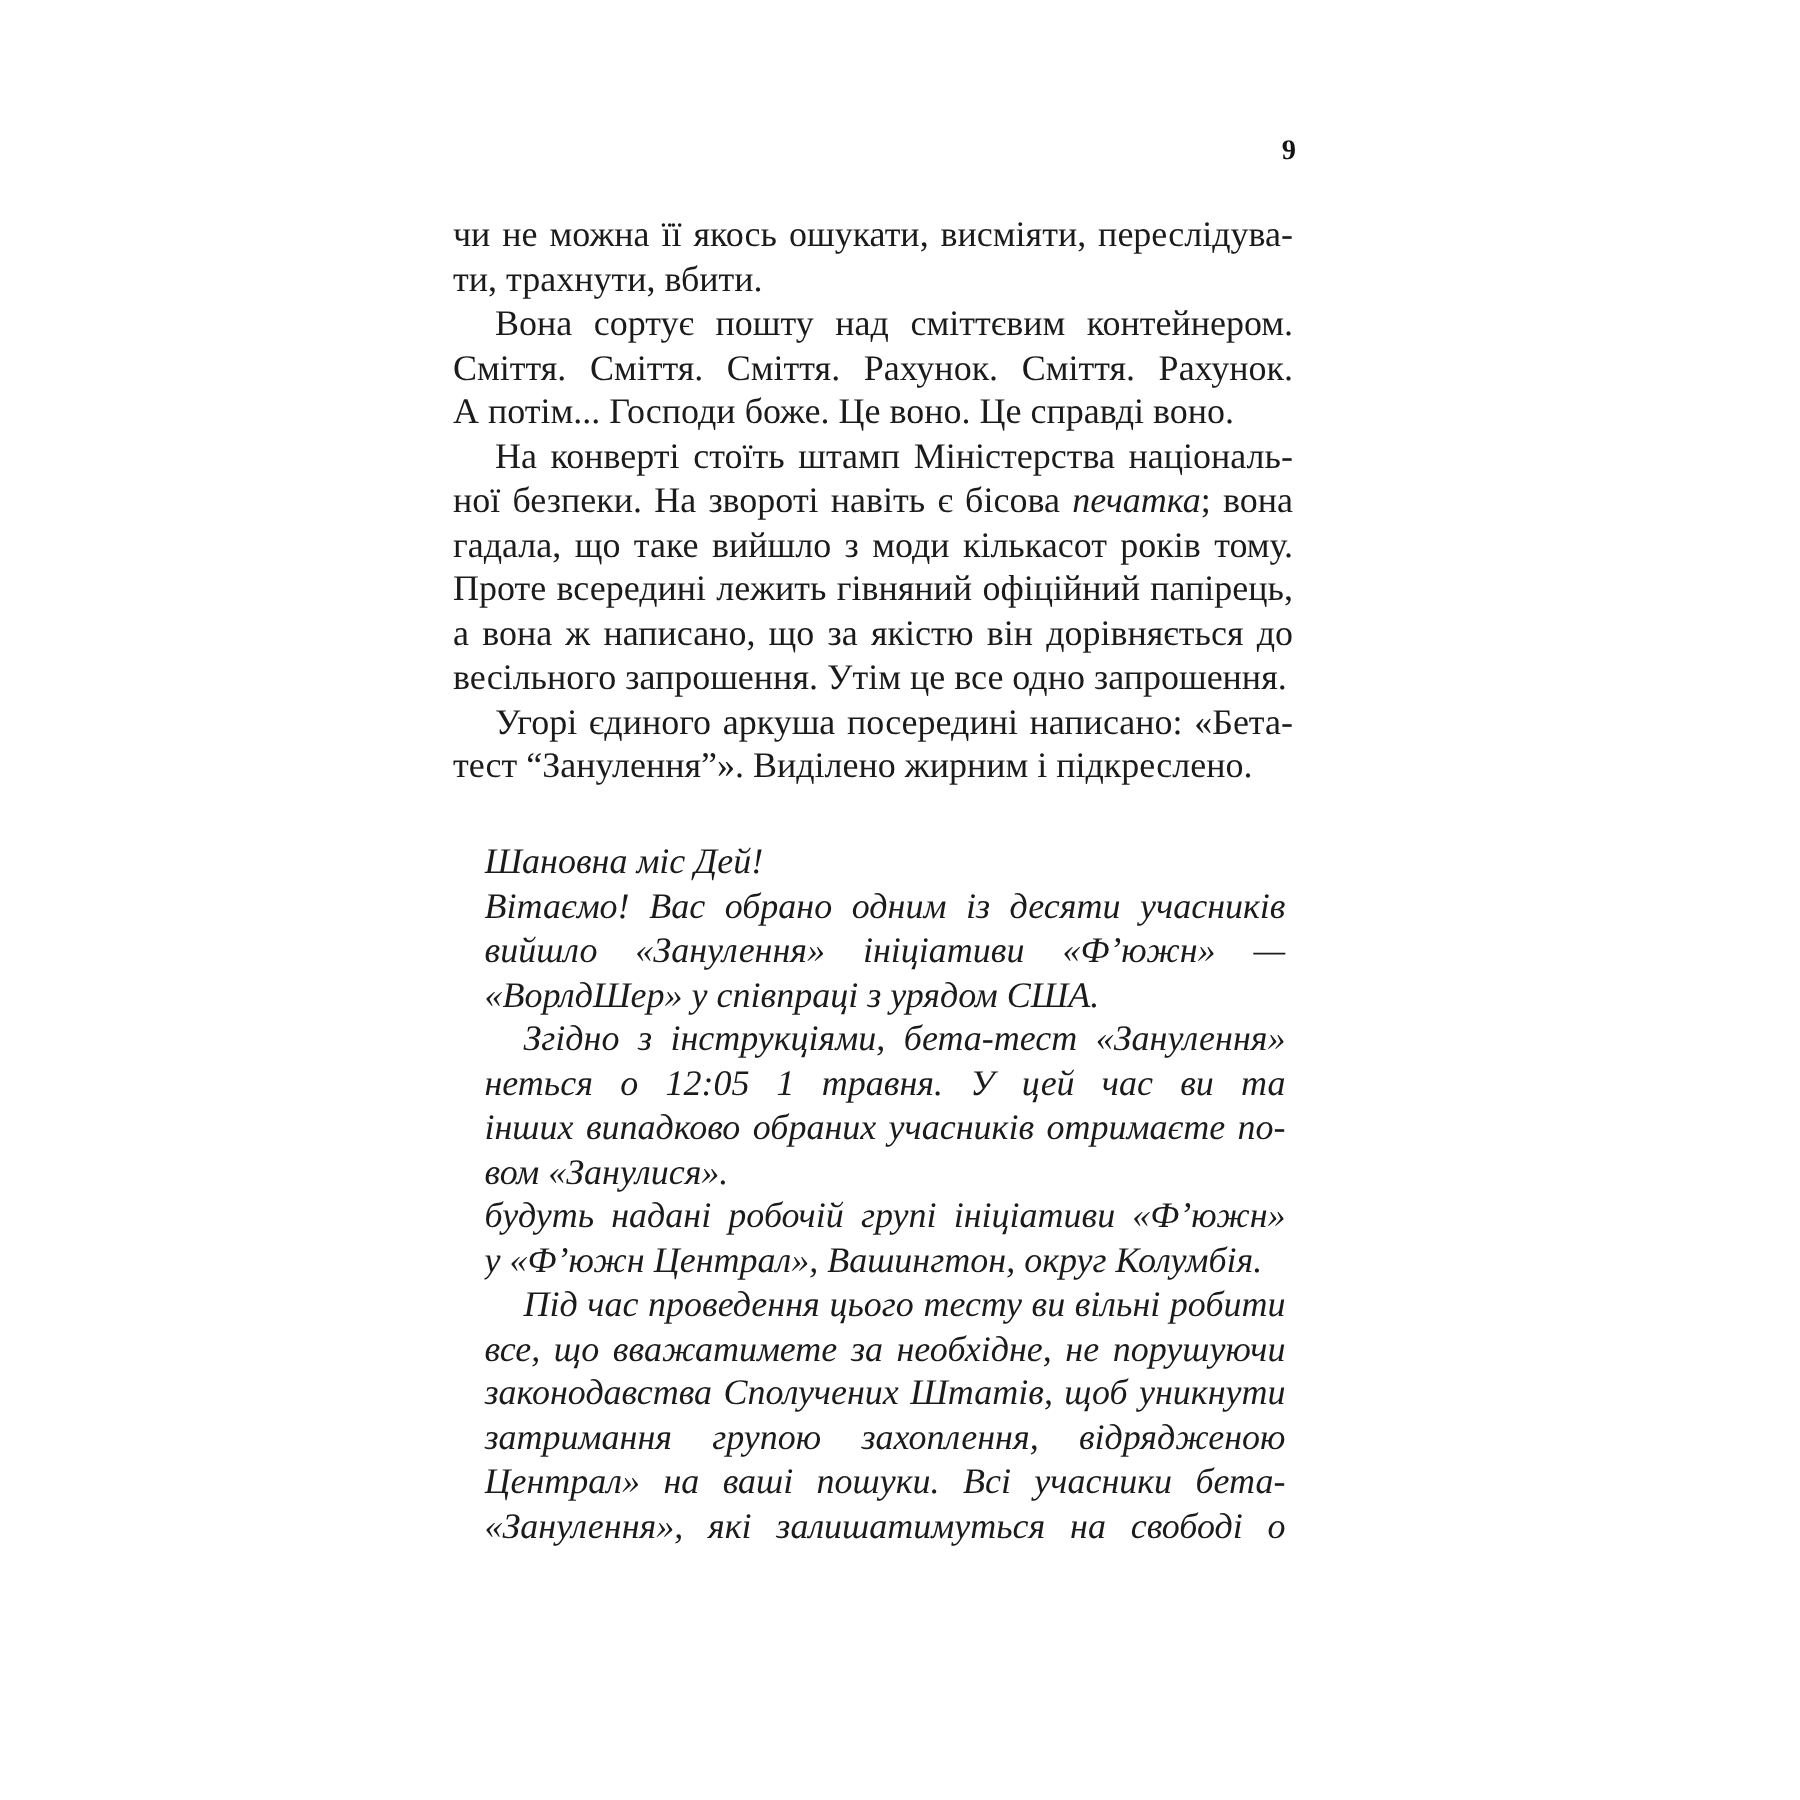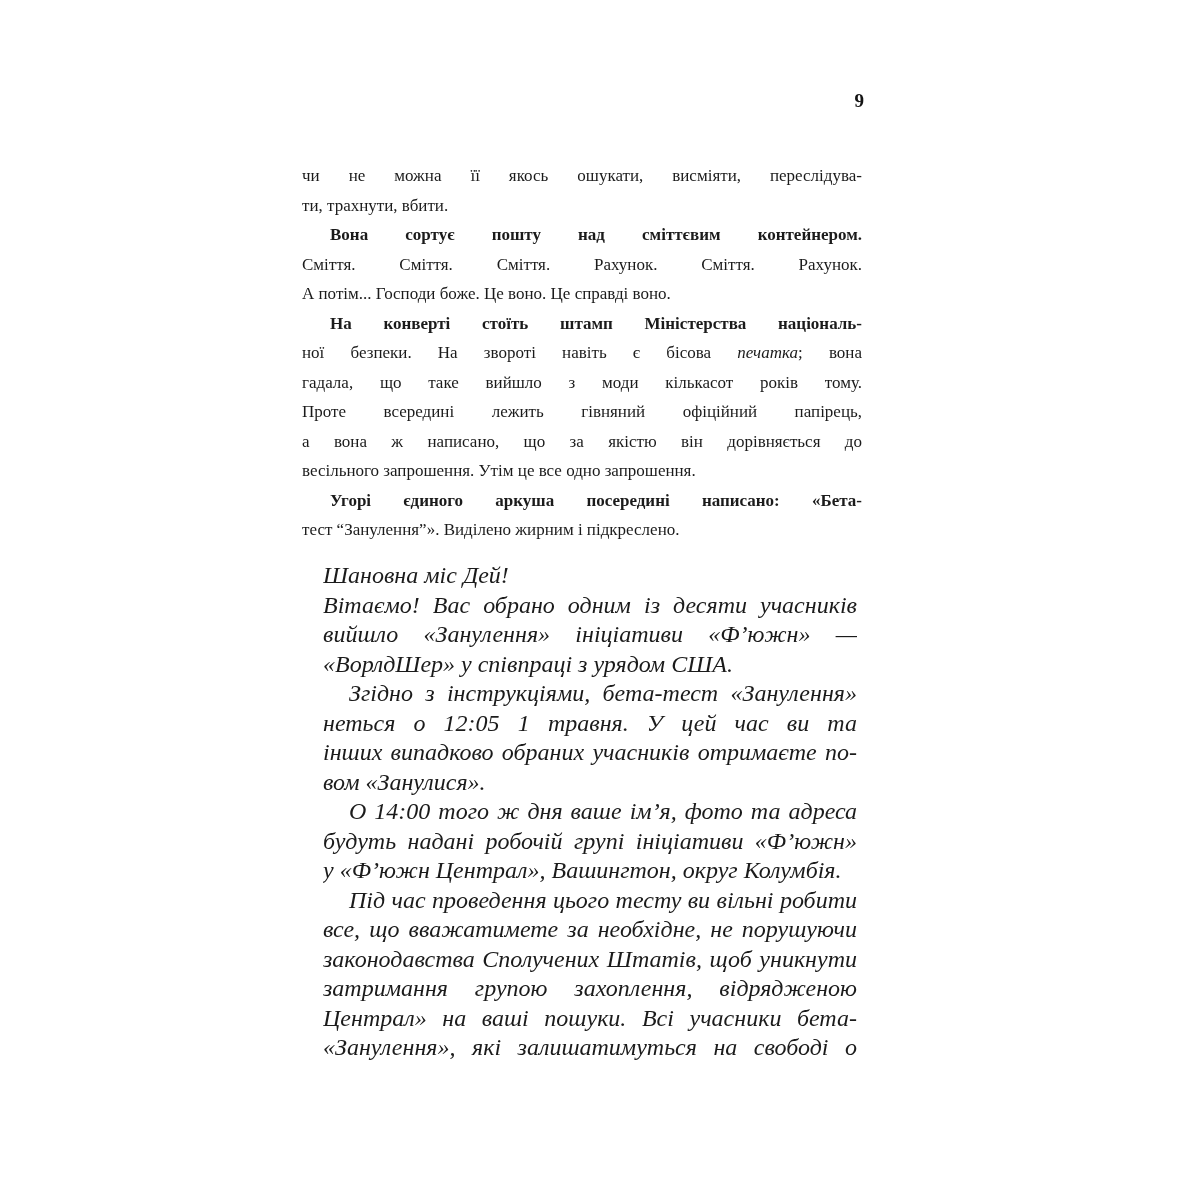--- a/index.html
+++ b/index.html
@@ -25,23 +25,23 @@
     width: 562px;
     text-align: right;
     font-size: 19px;
     font-weight: bold;
     line-height: 22px;
     color: #141414;
   }
   .main-text {
     position: absolute;
     left: 302px;
-    top: 161px;
+    top: 143px;
     width: 560px;
-    font-size: 17px;
+    font-size: 24px;
     line-height: 29.5px;
   }
   .letter-block {
     position: absolute;
     left: 323px;
     top: 561px;
     width: 534px;
     font-size: 24px;
     line-height: 29.5px;
     font-style: italic;
@@ -49,21 +49,21 @@
   .line {
     text-align: justify;
     text-align-last: justify;
     white-space: normal;
     height: 29.5px;
     overflow: hidden;
   }
   .line.endline {
     text-align-last: left;
   }
-  .main-text .line.indent { text-indent: 28px; font-weight: bold; }
+  .main-text .line.indent { text-indent: 28px; }
   .letter-block .line.indent { text-indent: 26px; }
   .line i { }
 </style>
 </head>
 <body>
 
 <div class="page">
   <div class="page-number">9</div>
 
   <div class="main-text">
@@ -84,21 +84,20 @@
 
   <div class="letter-block">
       <div class="line endline">Шановна міс Дей!</div>
       <div class="line">Вітаємо! Вас обрано одним із десяти учасників бета-</div>
       <div class="line">вийшло «Занулення» ініціативи «Ф’южн» — проєкту</div>
       <div class="line endline">«ВорлдШер» у співпраці з урядом США.</div>
       <div class="line indent">Згідно з інструкціями, бета-тест «Занулення» поч-</div>
       <div class="line">неться о 12:05 1 травня. У цей час ви та дев’ятеро</div>
       <div class="line">інших випадково обраних учасників отримаєте по-</div>
       <div class="line endline">вом «Занулися».</div>
-      <div class="line indent">О 14:00 того ж дня ваше ім’я, фото та адреса</div>
       <div class="line">будуть надані робочій групі ініціативи «Ф’южн»</div>
       <div class="line endline">у «Ф’южн Централ», Вашингтон, округ Колумбія.</div>
       <div class="line indent">Під час проведення цього тесту ви вільні робити</div>
       <div class="line">все, що вважатимете за необхідне, не порушуючи</div>
       <div class="line">законодавства Сполучених Штатів, щоб уникнути</div>
       <div class="line">затримання групою захоплення, відрядженою «Ф’южн</div>
       <div class="line">Централ» на ваші пошуки. Всі учасники бета-тесту</div>
       <div class="line">«Занулення», які залишатимуться на свободі о 12:00</div>
     </div>
 </div>

